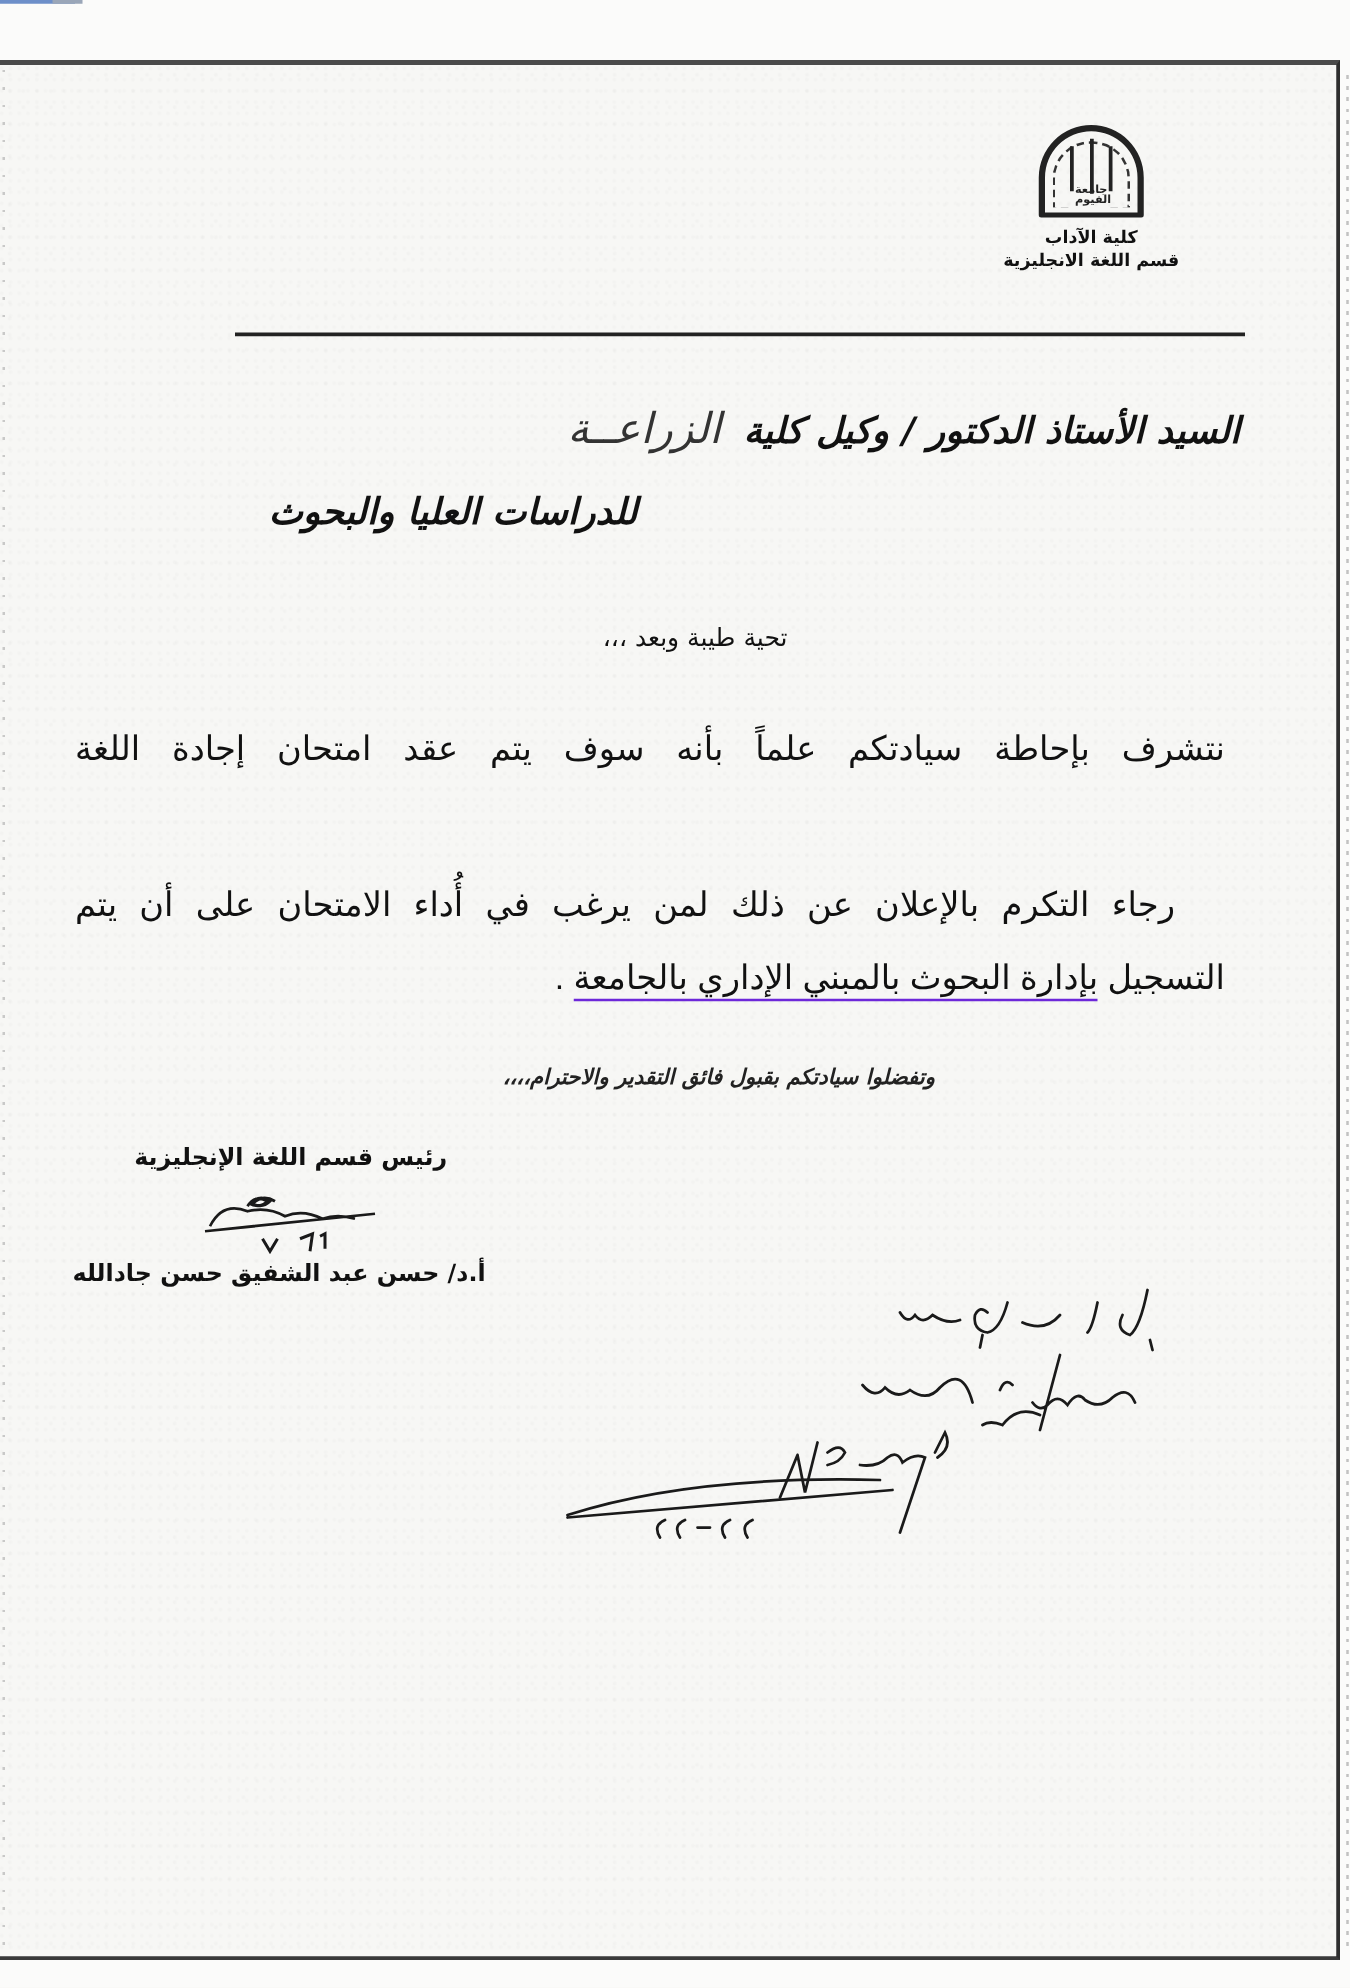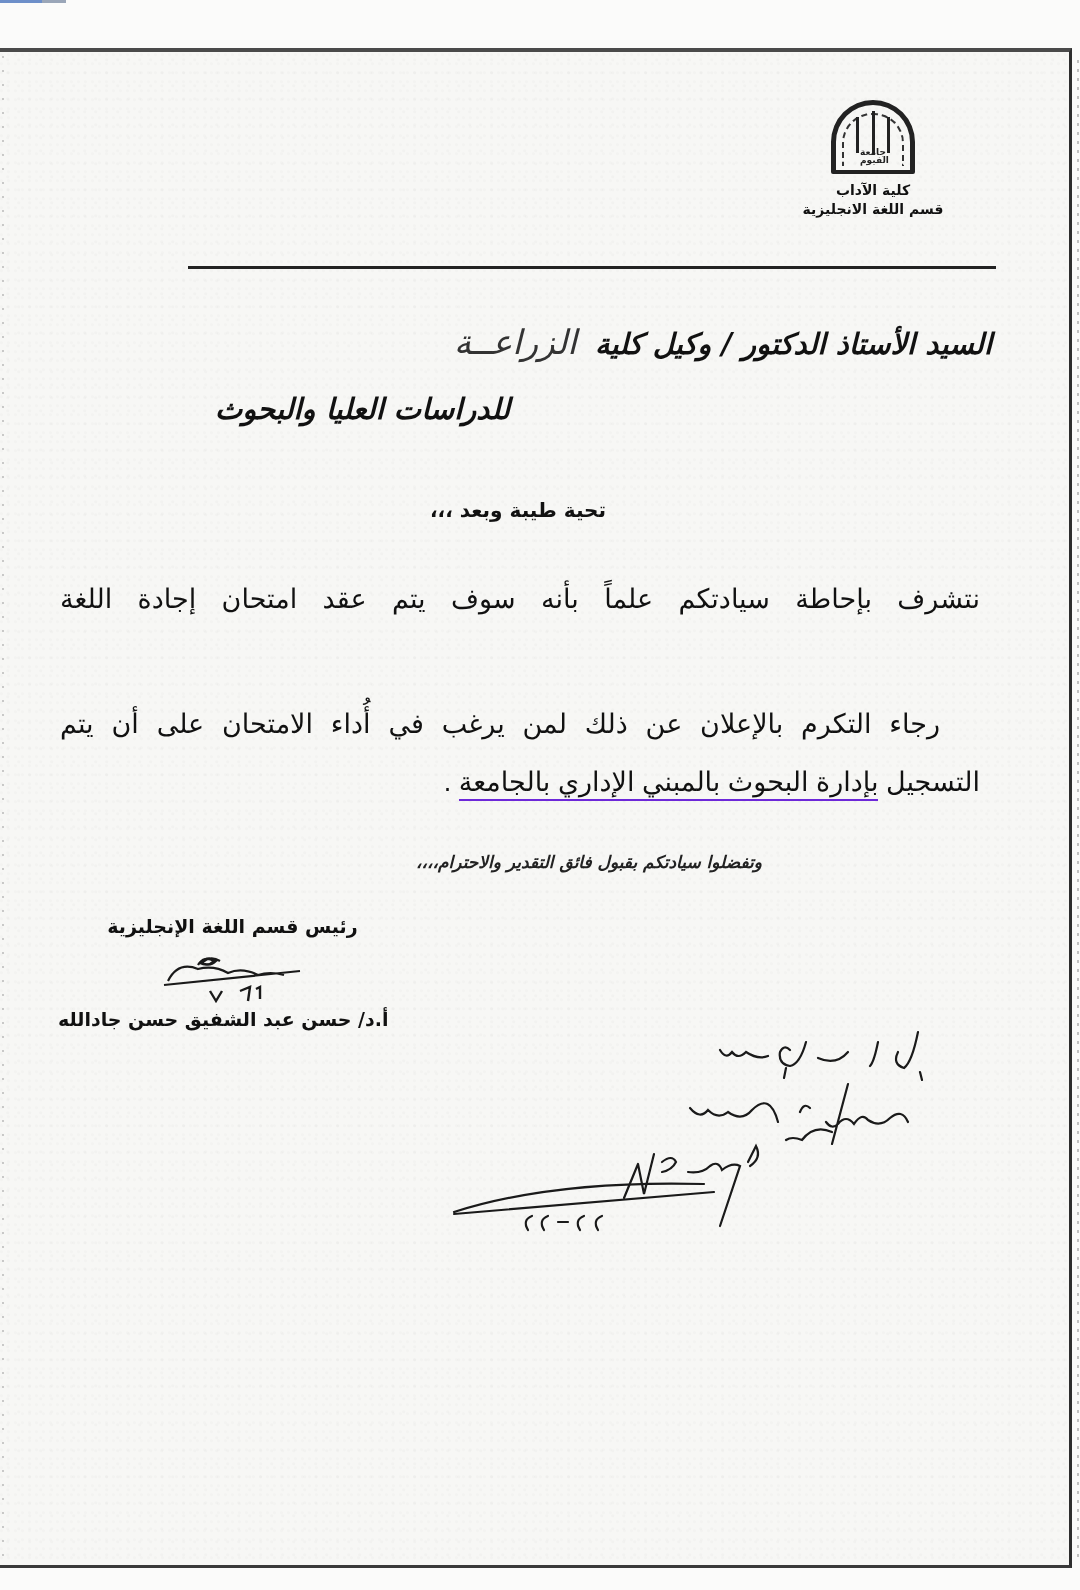--- a/index.html
+++ b/index.html
@@ -74,37 +74,37 @@
   }
   .handwritten-inline {
     font-family: Liberation Mono, monospace; font-weight: normal; font-style: italic;
     font-size: 34px; color: #333; margin-right: 8px; letter-spacing: 4px;
   }
   .addressee-2 {
     right: 570px; top: 392px; font-size: 29px; font-weight: bold; font-style: italic;
     font-family: "DejaVu Serif", serif; white-space: nowrap;
   }
   .greeting {
-    right: 474px; top: 498px; font-size: 20px; font-weight: bold; white-space: nowrap;
+    right: 450px; top: 498px; font-size: 20px; font-weight: normal; white-space: nowrap;
   }
   .para {
     right: 100px; width: 920px; font-size: 27px; line-height: 58px;
     font-family: "Liberation Sans", sans-serif; text-align: justify;
   }
   .p1 { top: 570px; }
   .p1 .line { display: block; white-space: nowrap; }
   .p1 .line1 { text-align: justify; text-align-last: justify; }
   .en { font-weight: bold; font-style: italic; text-decoration: underline; direction: ltr; unicode-bidi: embed; }
   .p2 { top: 695px; }
   .p2 .line { display: block; white-space: nowrap; }
   .p2 .line1 { padding-right: 40px; text-align-last: justify; }
   .underlined-run { border-bottom: 2px solid #6d28d9; padding-bottom: 2px; }
 
   .closing {
-    right: 318px; top: 852px; font-size: 17px; font-style: italic; font-weight: bold;
+    right: 332px; top: 852px; font-size: 17px; font-style: italic; font-weight: bold;
     white-space: nowrap; color: #222;
   }
   .sig-title {
     left: 100px; top: 915px; font-size: 19px; font-weight: bold; white-space: nowrap; text-align: center; width: 265px;
   }
   .sig-name {
     left: 58px; top: 1008px; font-size: 19px; font-weight: bold; white-space: nowrap;
   }
   .sig-scribble { position: absolute; left: 160px; top: 945px; }
   .approval { position: absolute; left: 448px; top: 1012px; }

